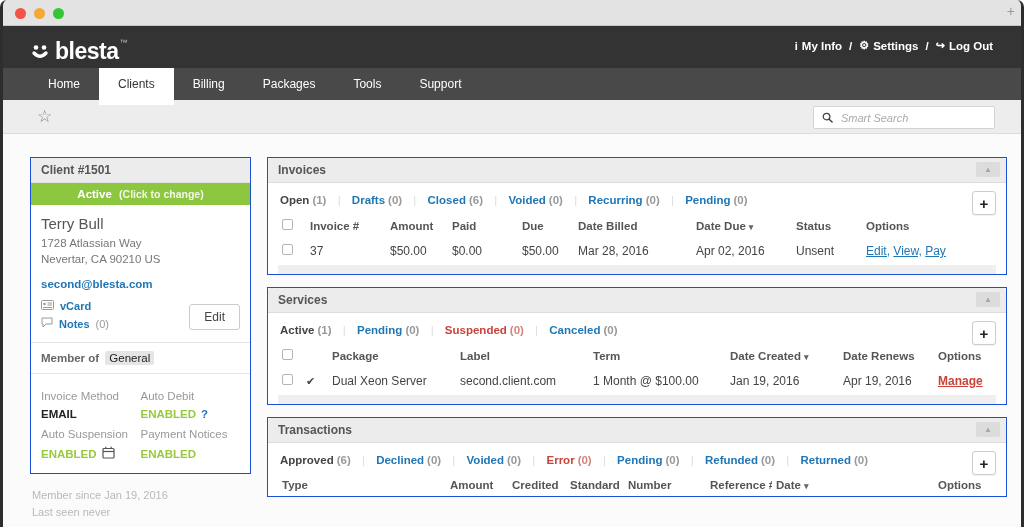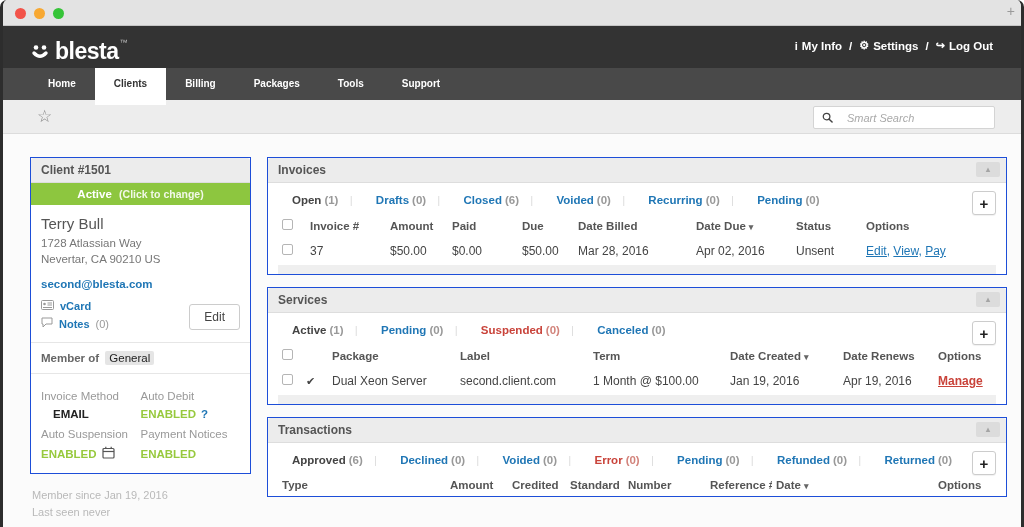--- a/index.html
+++ b/index.html
@@ -23,29 +23,29 @@
   .logo-text { font-size:23px; font-weight:bold; letter-spacing:-0.5px; }
   .logo-tm { font-size:8px; color:#bbb; vertical-align:top; margin-left:1px; }
   .header-links { position:absolute; right:28px; top:13px; display:flex; align-items:center;
                   color:#fff; font-size:11.5px; font-weight:bold; }
   .hlink { display:flex; align-items:center; gap:4px; cursor:pointer; }
   .hlink .hicon { font-size:11px; }
   .hsep { margin:0 7px; font-weight:bold; }
 
   
   .nav { height:32px; background:#494949; padding-left:26px; display:flex; position:relative; z-index:4; }
-  .nav-tab { color:#fff; font-size:10px; font-weight:bold; line-height:32px; padding:0 19px; cursor:pointer; }
+  .nav-tab { color:#fff; font-size:12px; font-weight:normal; line-height:32px; padding:0 19px; cursor:pointer; }
   .nav-tab.active { background:#fff; color:#333; height:37px; }
 
   
   .subheader { height:34px; background:#ededed; border-bottom:1px solid #dcdcdc; position:relative; }
   .fav-star { position:absolute; left:34px; top:6px; font-size:17px; color:#8a8a8a; cursor:pointer; }
   .search-box { position:absolute; right:26px; top:6px; width:182px; height:23px; background:#fff;
                 border:1px solid #d4d4d4; border-radius:2px; display:flex; align-items:center;
-                padding:0 8px; gap:12px; }
+                padding:0 8px; gap:6px; }
   .search-box input { border:0; outline:0; width:100%; font-size:11px; color:#555;
                       background:transparent; font-family:inherit; }
   .search-box input::placeholder { color:#a9a9a9; font-style:italic; }
 
   
   .content { position:relative; height:393px; background:#fbfbfb; overflow:hidden; }
   .sidebar { position:absolute; left:27px; top:23px; width:221px; }
   .main { position:absolute; left:264px; top:23px; width:740px; }
 
   
@@ -54,21 +54,21 @@
                   font-size:12px; font-weight:bold; color:#555; border-radius:3px 3px 0 0; position:relative; }
   .collapse-btn { position:absolute; right:6px; top:4px; width:24px; height:15px; background:#dcdcdc;
                   border-radius:2px; color:#a5a5a5; font-size:8px; text-align:center; line-height:15px; cursor:pointer; }
   .panel-body { padding:0 10px 0; position:relative; }
   .add-btn { position:absolute; right:10px; top:33px; width:24px; height:24px; background:#fff;
              border:1px solid #ccc; border-radius:3px; font-size:15px; font-weight:bold; color:#222;
              text-align:center; line-height:22px; box-shadow:0 1px 1px rgba(0,0,0,.06); z-index:2; cursor:pointer; }
 
   
   .tabs-row { padding:11px 2px 7px; font-size:11.5px; font-weight:bold; color:#444; }
-  .ptab { cursor:pointer;margin-left:12px; }
+  .ptab { cursor:pointer; }
   .ptab .count { color:#999; font-weight:bold; margin-left:3px; }
   .ptab.blue { color:#1f76b5; }
   .ptab.red { color:#c9433a; }
   .ptab.red .count { color:#d2837b; }
   .tab-sep { color:#ddd; margin:0 8px; font-weight:normal; }
 
   
   table { width:100%; border-collapse:collapse; font-size:12px; color:#444; table-layout:fixed; }
   th { text-align:left; font-weight:bold; color:#555; padding:6px 4px 5px; font-size:11.5px;
        white-space:nowrap; overflow:hidden; }
@@ -96,21 +96,21 @@
                    font-weight:bold; color:#1f76b5; cursor:pointer; }
   .mini-link-row .count { color:#9a9a9a; font-weight:normal; }
   .edit-btn { position:absolute; right:10px; bottom:12px; border:1px solid #ccc; background:#fff;
               border-radius:3px; padding:5px 14px; font-size:12px; color:#444; cursor:pointer; }
   .member-row { border-top:1px solid #e6e6e6; padding:9px 10px; font-size:11.5px; color:#666; font-weight:bold; }
   .member-badge { background:#e5e5e5; color:#222; padding:1px 4px; border-radius:2px; margin-left:3px; font-weight:normal; }
   .settings-grid { border-top:1px solid #e6e6e6; padding:8px 10px 12px; display:grid;
                    grid-template-columns:1fr 1fr; font-size:11.5px; }
   .set-label { color:#999; margin-top:8px; }
   .set-value { font-weight:bold; margin-top:6px; display:flex; align-items:center; gap:5px; }
-  .val-dark { color:#222;margin-left:12px; }
+  .val-dark { color:#222; }
   .val-green { color:#97c93d; }
   .help-q { color:#1f76b5; font-weight:bold; cursor:pointer; }
   .meta { margin-top:13px; font-size:11px; color:#b9b9b9; line-height:1.55; padding-left:2px; }
 </style>
 </head>
 <body>
 
 <div class="window">
 
   <div class="browser-bar">

